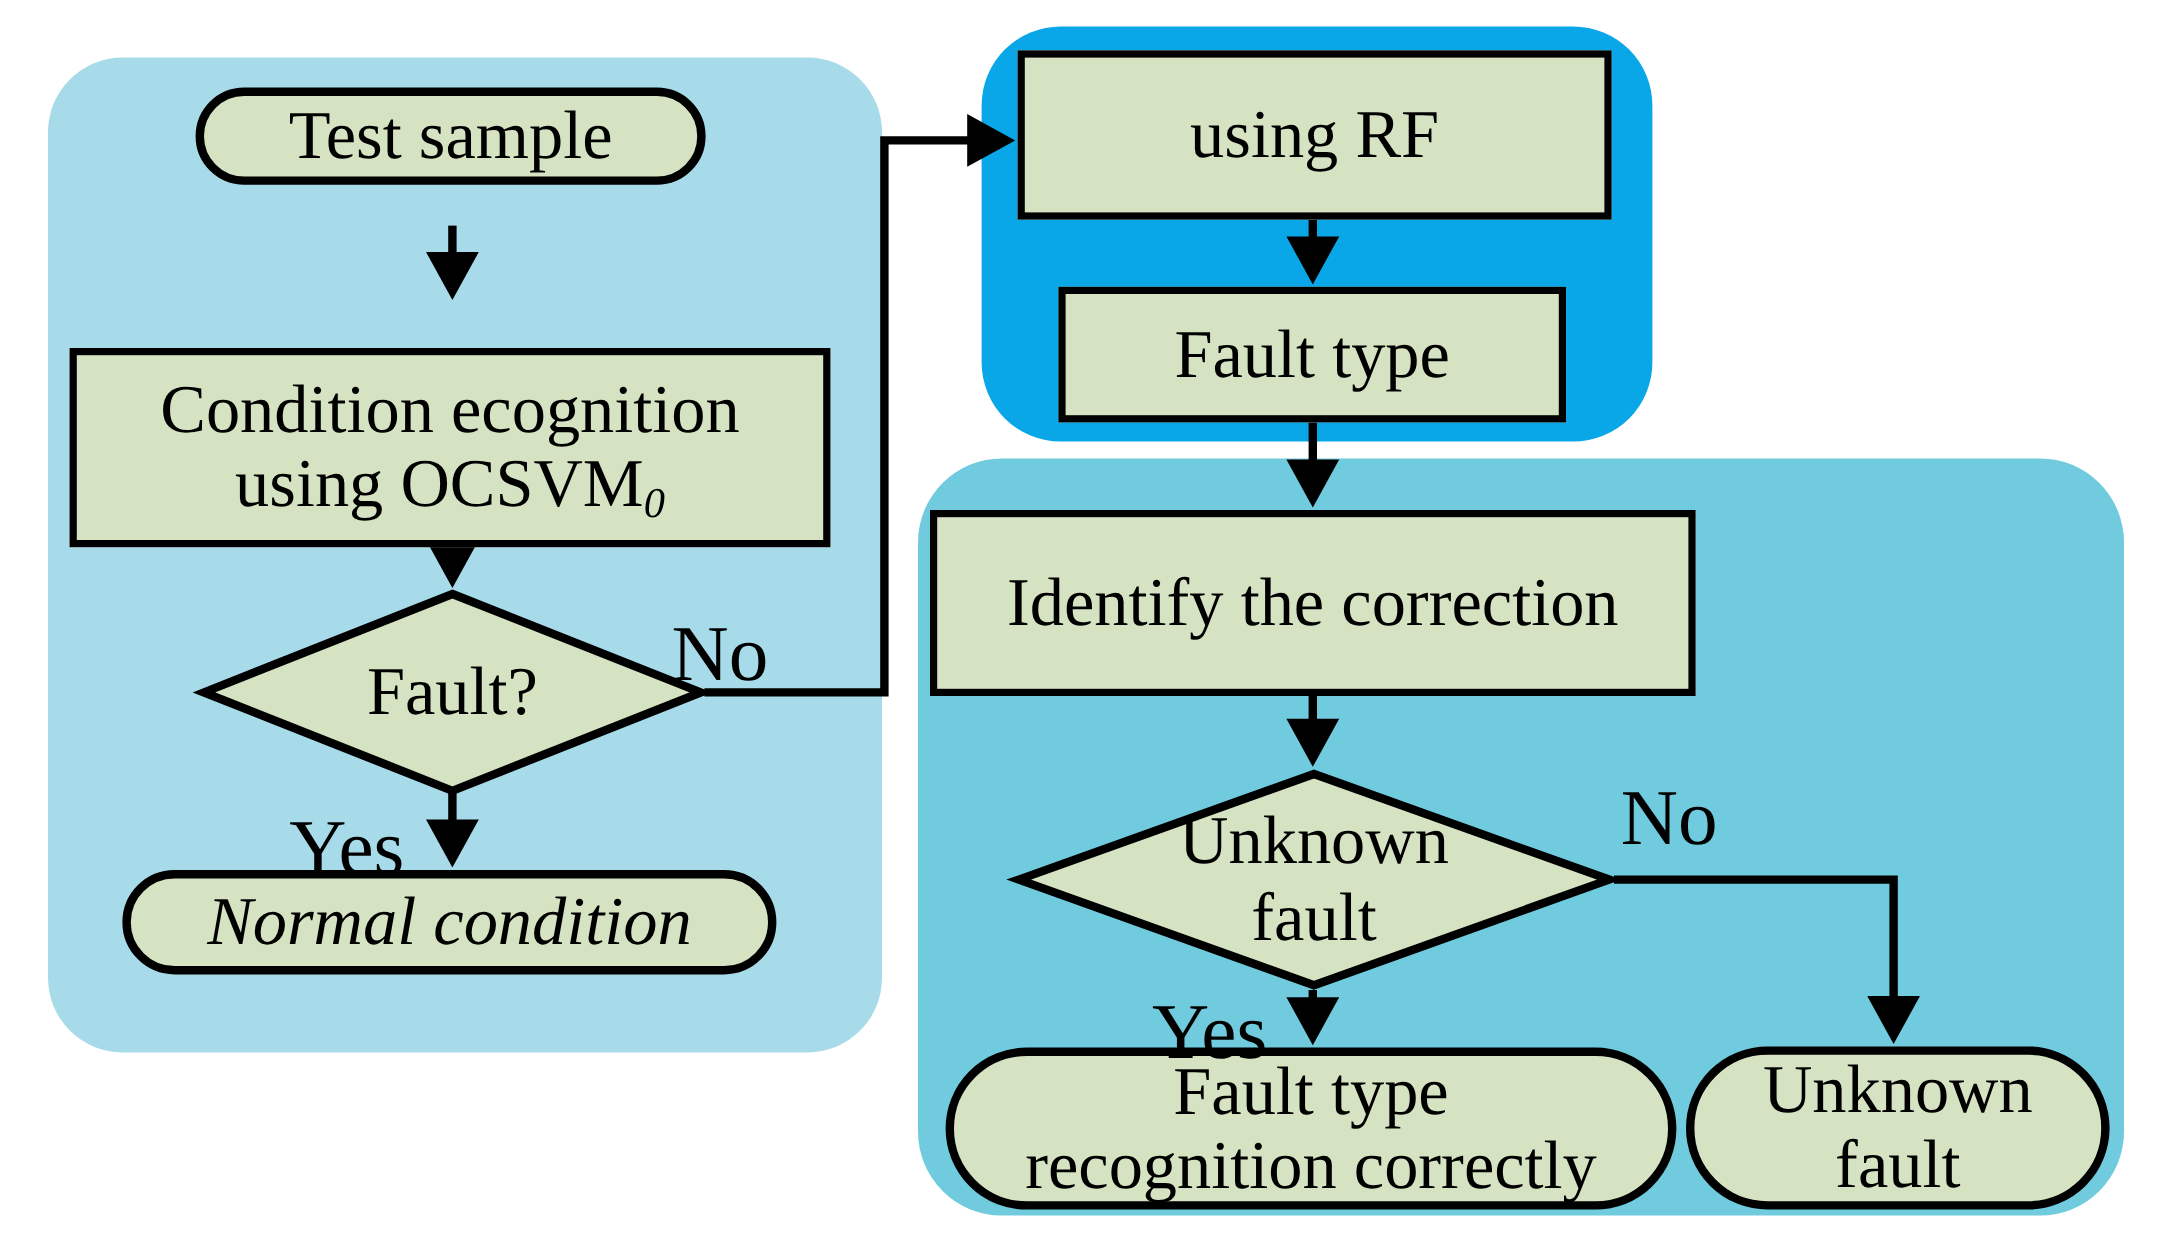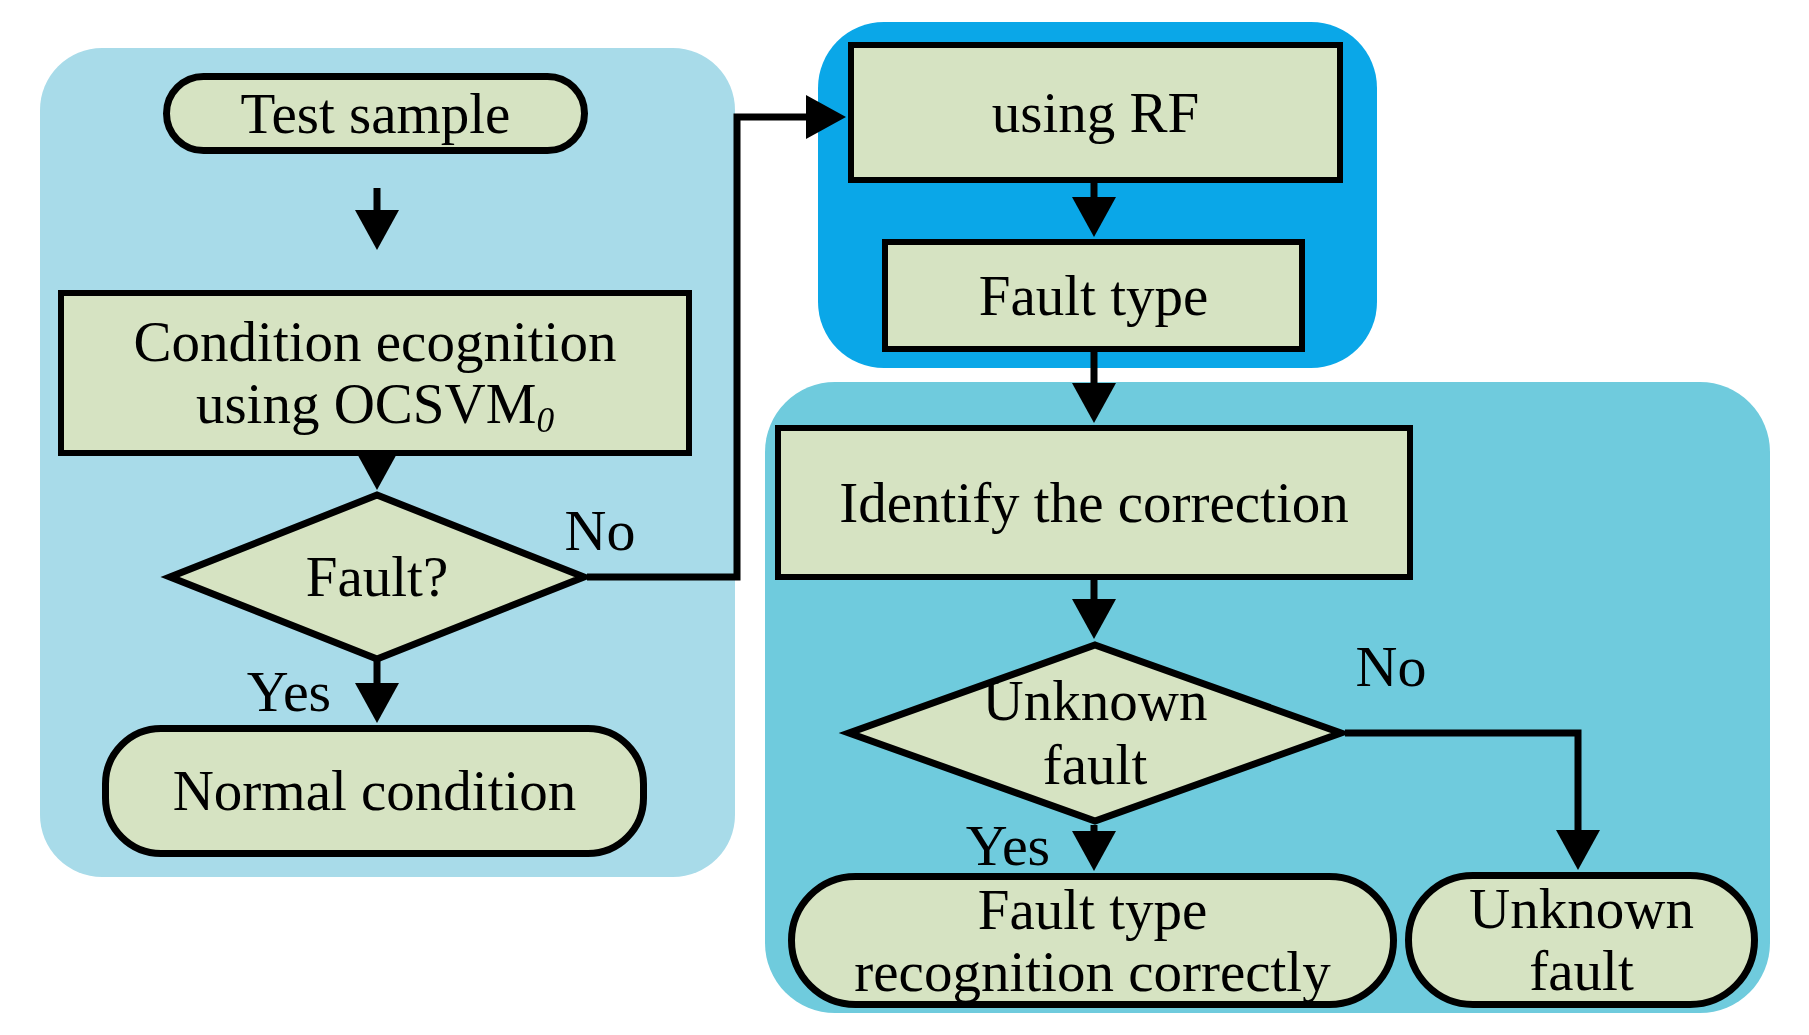--- a/index.html
+++ b/index.html
@@ -29,27 +29,27 @@
     display:flex;flex-direction:column;align-items:center;justify-content:center;
     font-size:57px;line-height:62px;text-align:center;white-space:nowrap;
   }
   .node .ln{display:block;}
   .stadium{border-width:7px;}
   .diamond-label{
     position:absolute;z-index:4;display:flex;flex-direction:column;align-items:center;justify-content:center;
     font-size:57px;line-height:64px;text-align:center;white-space:nowrap;
   }
   .edge-label{
-    position:absolute;z-index:4;font-size:58px;line-height:58px;white-space:nowrap;
+    position:absolute;z-index:4;font-size:66px;line-height:58px;white-space:nowrap;margin-top:15px;
   }
   sub.osub{font-size:0.62em;font-style:italic;line-height:0;vertical-align:-0.25em;}
   
   .n-test{left:163px;top:73px;width:425px;height:81px;border-radius:58px;}
   .n-cond{left:58px;top:252px;width:634px;height:166px;margin-top:38px;}
-  .n-normalcond{left:102px;top:725px;width:545px;height:132px;border-radius:59px;}
+  .n-normalcond{left:102px;top:725px;width:545px;height:87px;border-radius:59px;font-style:italic;}
   .n-faultdiag{left:848px;top:42px;width:495px;height:141px;}
   .n-faulttype{left:882px;top:239px;width:423px;height:113px;}
   .n-identify{left:775px;top:425px;width:638px;height:155px;gap:48px;}
   .n-recog{left:788px;top:873px;width:609px;height:135px;border-radius:68px;}
   .n-unknownres{left:1405px;top:872px;width:353px;height:136px;border-radius:68px;}
   .d-normal{left:167px;top:492px;width:420px;height:170px;}
   .d-unknown{left:845px;top:641px;width:500px;height:184px;}
   .l-no1{left:540px;top:502px;width:120px;text-align:center;}
   .l-yes1{left:229px;top:663px;width:120px;text-align:center;}
   .l-no2{left:1331px;top:638px;width:120px;text-align:center;}

